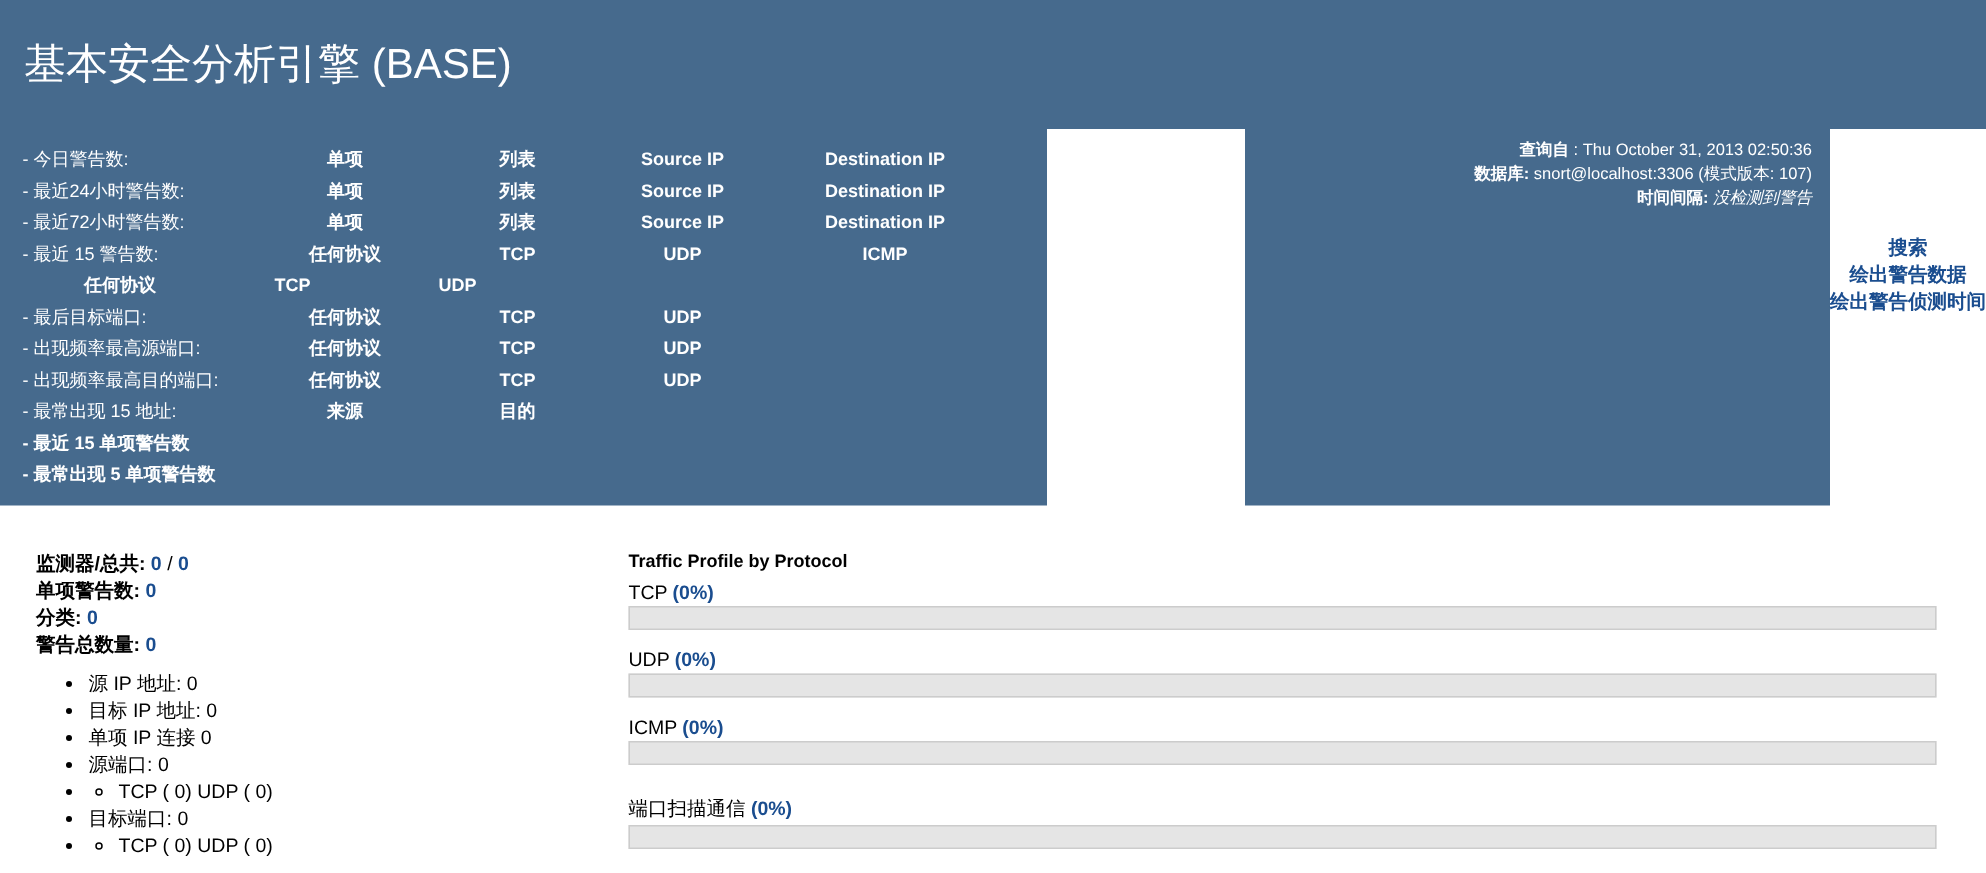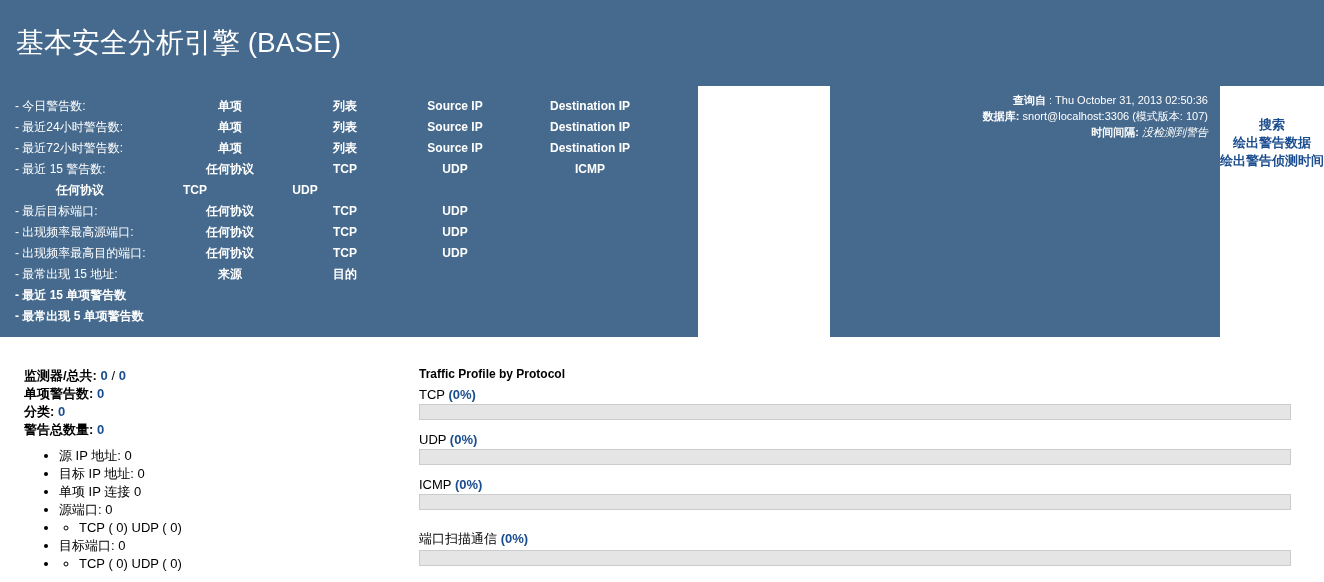--- a/index.html
+++ b/index.html
@@ -67,21 +67,21 @@
       font-size: 11px;
       line-height: 16px;
       margin-left: auto;
       width: 390px;
     }
     
     .info-box .nolabel { font-style: italic; }
     
     .action-links {
       text-align: center;
-      margin-top: 30px;
+      margin-top: 70px;
       line-height: 18px;
     }
     
     .action-links a {
       color: #1a4d8f;
       text-decoration: none;
       font-weight: bold;
       font-size: 13px;
     }
     

